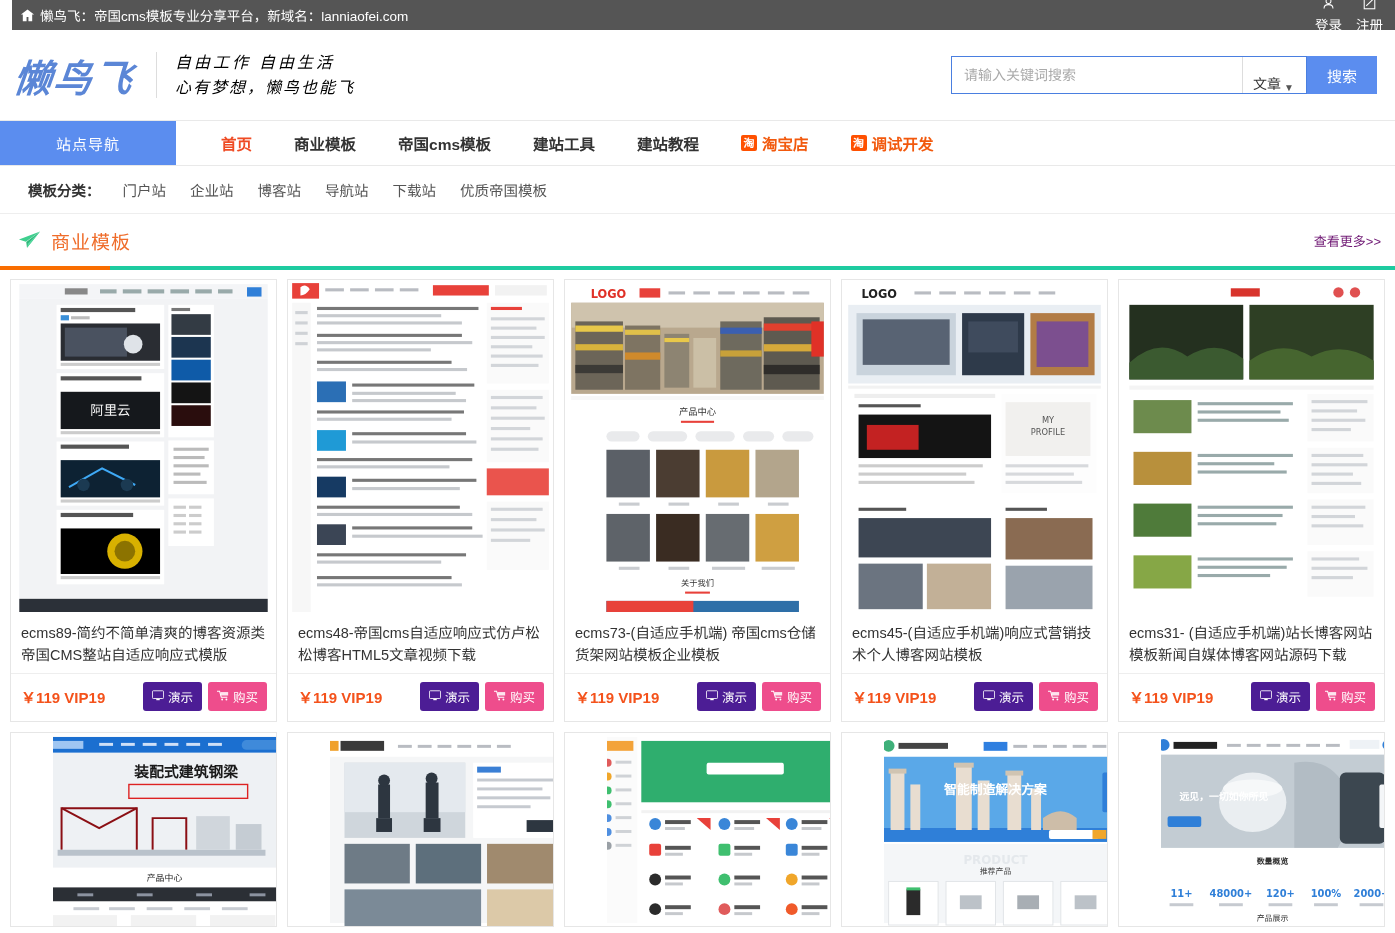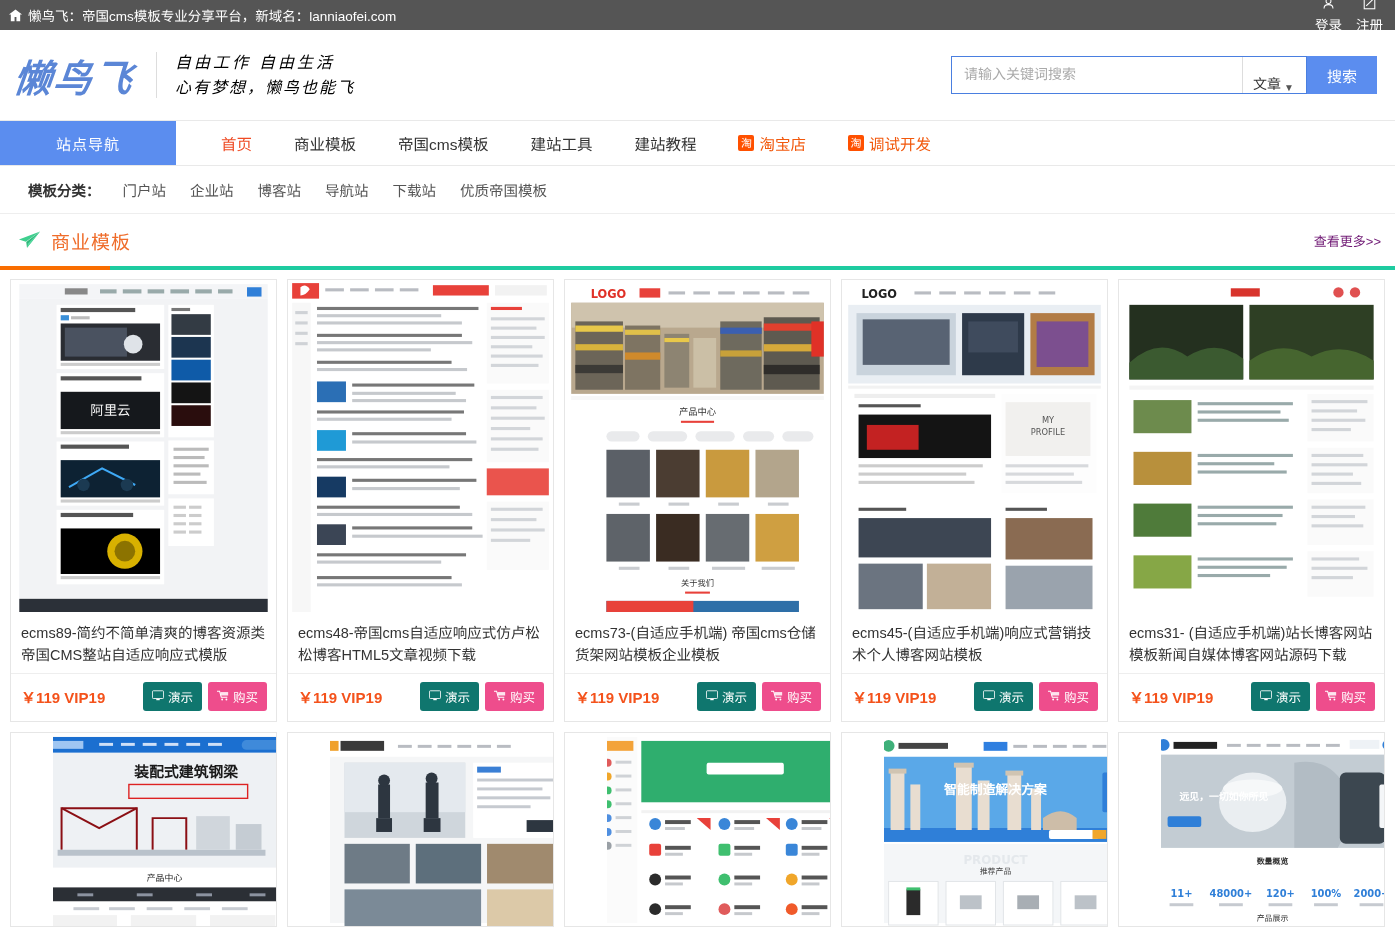--- a/index.html
+++ b/index.html
@@ -8,21 +8,21 @@
     width: 1395px; height: 933px;
     font-family: "Liberation Sans", "DejaVu Sans", sans-serif;
     background: #ffffff; overflow: hidden;
     -webkit-font-smoothing: antialiased;
   }
 
   
   .topbar {
     height: 30px; background: #555555; color: #ffffff;
     display: flex; align-items: center; justify-content: space-between;
-    padding: 0 12px 0 8px; font-size: 13.5px;
+    padding: 0 12px 0 8px; font-size: 13.5px; margin-left: 12px;
   }
   .topbar-left { display: flex; align-items: center; gap: 5px; }
   .topbar-notice { color: #ffffff; white-space: nowrap; }
   .topbar-right { display: flex; align-items: center; gap: 14px; font-size: 13.5px; }
   .topbar-link { display: flex; align-items: center; gap: 4px; color: #ffffff; cursor: pointer; flex-direction: column; }
   .ico { display: inline-flex; align-items: center; justify-content: center; }
 
   
   .header {
     height: 90px; display: flex; align-items: center;
@@ -44,21 +44,21 @@
   .slogan .l2 { letter-spacing: 2px; }
 
   .search-area { margin-left: auto; display: flex; align-items: stretch; height: 38px; }
   .search-box {
     display: flex; align-items: stretch;
     border: 1px solid #4a7fe0; background: #fff; width: 356px;
   }
   .search-input {
     border: none; outline: none; flex: 1;
     padding: 0 12px; font-size: 14px; color: #333;
-    font-family: Liberation Serif, serif; background: transparent;
+    font-family: Liberation Sans, sans-serif; background: transparent;
   }
   .search-input::placeholder { color: #aaaaaa; }
   .search-select {
     display: flex; align-items: flex-end; gap: 3px;
     padding: 0 12px 0 10px; border-left: 1px solid #dddddd;
     font-size: 14px; color: #333; cursor: pointer; white-space: nowrap;
   }
   .caret { font-size: 10px; color: #555; line-height: 1; }
   .search-btn {
     background: #5b8def; color: #fff; border: none;
@@ -69,21 +69,21 @@
   
   .nav {
     height: 46px; border-top: 1px solid #e9e9e9; border-bottom: 1px solid #e9e9e9;
     display: flex; align-items: stretch; background: #fff;
   }
   .nav-brand {
     width: 176px; background: #5b8def; color: #ffffff;
     display: flex; align-items: center; justify-content: center;
     font-size: 15px; cursor: pointer; letter-spacing: 1px;
   }
-  .nav-items { display: flex; align-items: center; padding-left: 24px; gap: 0; }
+  .nav-items { display: flex; align-items: center; padding-left: 24px; gap: 0; font-weight: bold; }
   .nav-item {
     font-size: 15.5px; color: #333333; cursor: pointer;
     padding: 0 21px; display: flex; align-items: center; gap: 5px;
     white-space: nowrap;
   }
   .nav-item.active { color: #ef4b24; }
   .nav-item.tb { color: #f2590d; }
   .tb-ico {
     width: 16px; height: 16px; background: #ff5000; color: #ffffff;
     border-radius: 2px; font-size: 11px; display: inline-flex;
@@ -129,21 +129,21 @@
   }
   .card-foot {
     display: flex; align-items: center; padding: 8px 9px 10px 10px; gap: 6px;
   }
   .price { color: #f4521b; font-weight: bold; font-size: 15px; white-space: nowrap; }
   .btn {
     display: inline-flex; align-items: center; gap: 4px;
     color: #ffffff; font-size: 12.5px; padding: 5px 9px;
     border-radius: 3px; cursor: pointer; white-space: nowrap;
   }
-  .btn-demo { background: #0f766e; margin-left: auto; }
+  .btn-demo { background: #4c1d95; margin-left: auto; }
   .btn-buy { background: #ee4d8c; }
 
   
   .grid-row2 { margin-top: 10px; }
   .grid-row2 .card { height: 195px; padding-left: 42px; }
   .grid-row2 .thumb { height: 195px; }
 </style>
 </head>
 <body>
 

